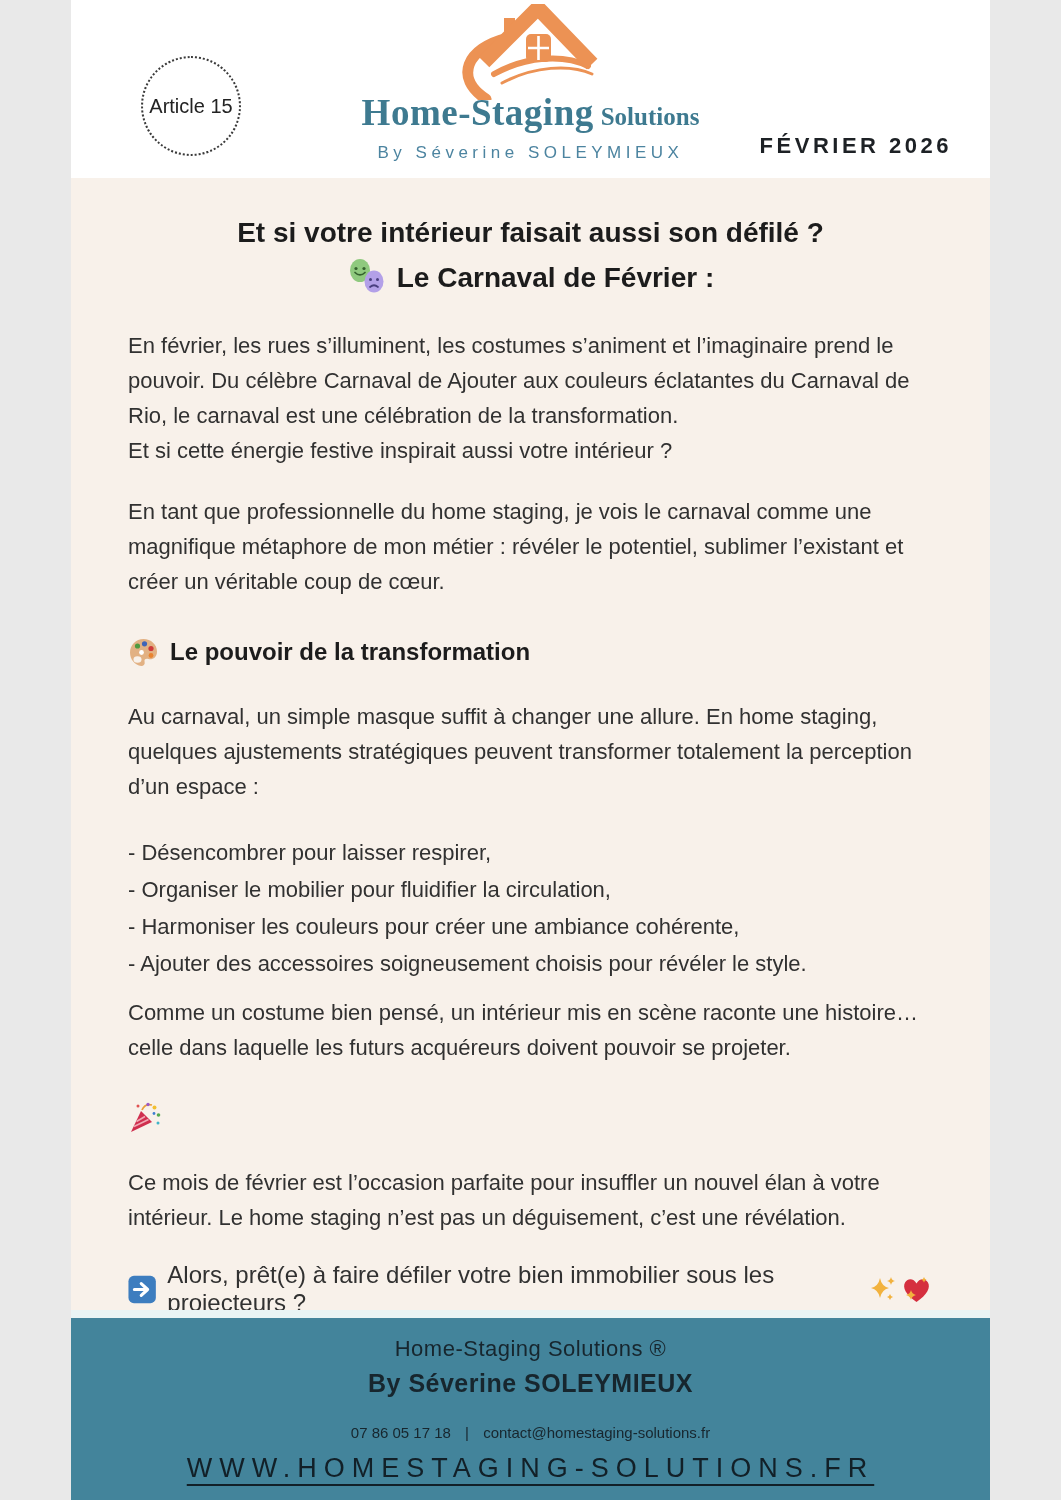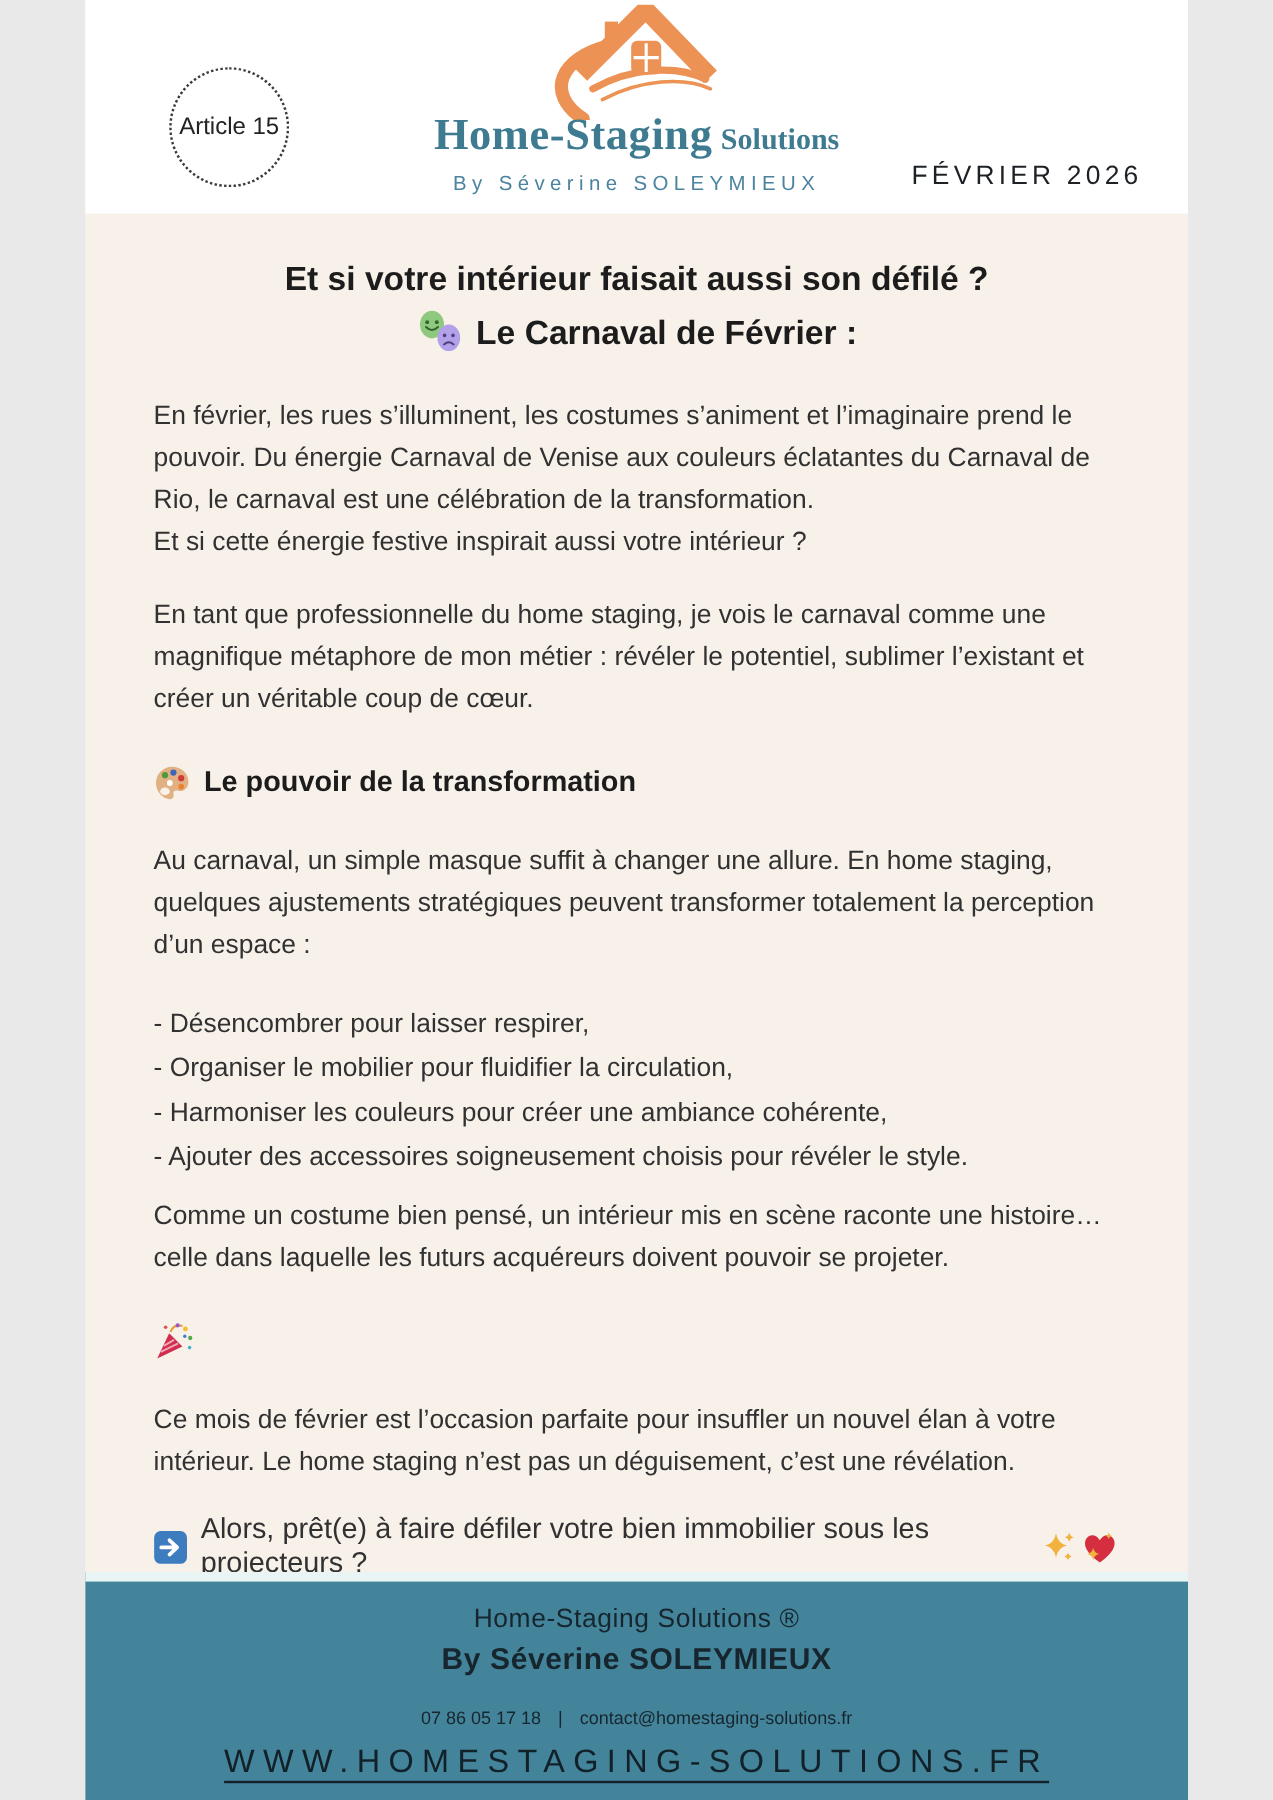--- a/index.html
+++ b/index.html
@@ -14,21 +14,21 @@
     position:absolute;left:70px;top:56px;width:100px;height:100px;border-radius:50%;
     border:2px dotted #3a3a3a;display:flex;align-items:center;justify-content:center;
     font-size:20px;color:#232323;background:#fff;box-sizing:border-box;
   }
   .logo{position:absolute;left:50%;top:4px;transform:translateX(-50%);width:400px;text-align:center;}
   .logo-house{display:block;margin:0 auto -6px auto;}
   .brand-row{font-family:"Liberation Serif","DejaVu Serif",serif;font-weight:bold;color:#3e7a90;line-height:1;}
   .brand-main{font-size:37px;letter-spacing:0.5px;}
   .brand-sub{font-size:25px;margin-left:7px;}
   .tagline{margin-top:12px;font-size:17px;letter-spacing:4.5px;color:#4c84a0;}
-  .date{position:absolute;right:38px;top:133px;font-size:22px;letter-spacing:3.5px;color:#1d2125;}
+  .date{position:absolute;right:38px;top:133px;font-size:22px;letter-spacing:3.5px;color:#1d2125;font-weight:bold;}
   
   .content{position:absolute;top:178px;left:0;right:0;padding:32px 57px 0 57px;}
   .title{margin:0 0 28px 0;text-align:center;font-size:28px;line-height:45px;font-weight:bold;color:#1c1c1c;}
   .title .icon{margin-right:10px;}
   .para{font-size:22px;line-height:35px;color:#313131;margin:8px 0 26px 0;}
   .h2{display:flex;align-items:center;gap:11px;font-size:24px;font-weight:bold;color:#1c1c1c;margin:36px 0 30px 0;line-height:34px;}
   .list{font-size:22px;line-height:37px;color:#313131;margin:30px 0 13px 0;}
   .cta{display:flex;align-items:center;gap:11px;font-size:24px;color:#313131;margin:0;}
   .cta .tail{display:flex;align-items:center;gap:1px;margin-left:2px;}
   .icon{display:inline-block;vertical-align:-7px;}
@@ -92,21 +92,21 @@
           <ellipse cx="27" cy="23.5" rx="9.5" ry="11" fill="#b3a0e8"></ellipse>
           <circle cx="23.5" cy="21.5" r="1.5" fill="#4a3f80"></circle>
           <circle cx="30.5" cy="21.5" r="1.5" fill="#4a3f80"></circle>
           <path d="M23,29 Q27,25.5 31,29" stroke="#4a3f80" stroke-width="1.7" fill="none" stroke-linecap="round"></path>
         </svg><span>Le Carnaval de Février :</span>
       </div>
     </h1>
 
     <div class="para">
         <div>En février, les rues s’illuminent, les costumes s’animent et l’imaginaire prend le</div>
-        <div>pouvoir. Du énergie Carnaval de Venise aux couleurs éclatantes du Carnaval de</div>
+        <div>pouvoir. Du célèbre Carnaval de Ajouter aux couleurs éclatantes du Carnaval de</div>
         <div>Rio, le carnaval est une célébration de la transformation.</div>
         <div>Et si cette énergie festive inspirait aussi votre intérieur ?</div>
       </div>
 
     <div class="para">
         <div>En tant que professionnelle du home staging, je vois le carnaval comme une</div>
         <div>magnifique métaphore de mon métier : révéler le potentiel, sublimer l’existant et</div>
         <div>créer un véritable coup de cœur.</div>
       </div>
 

